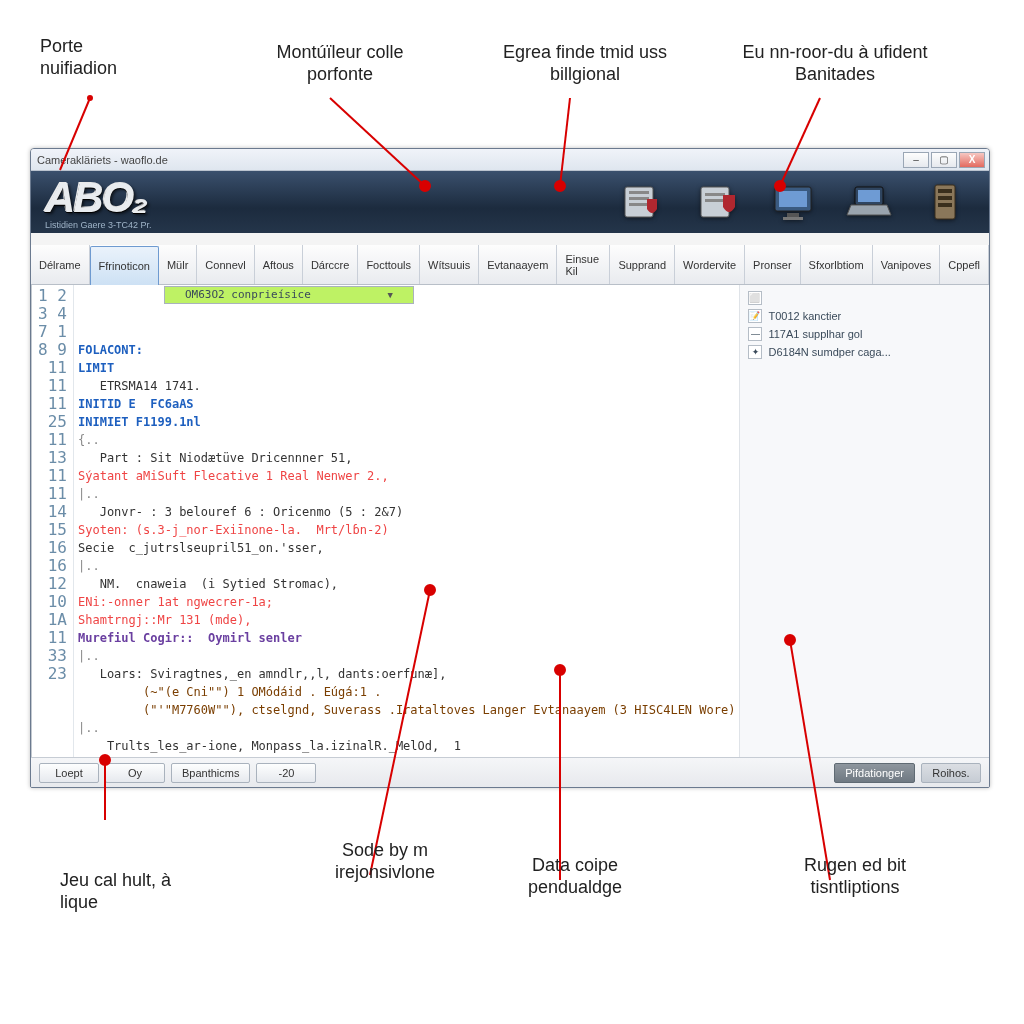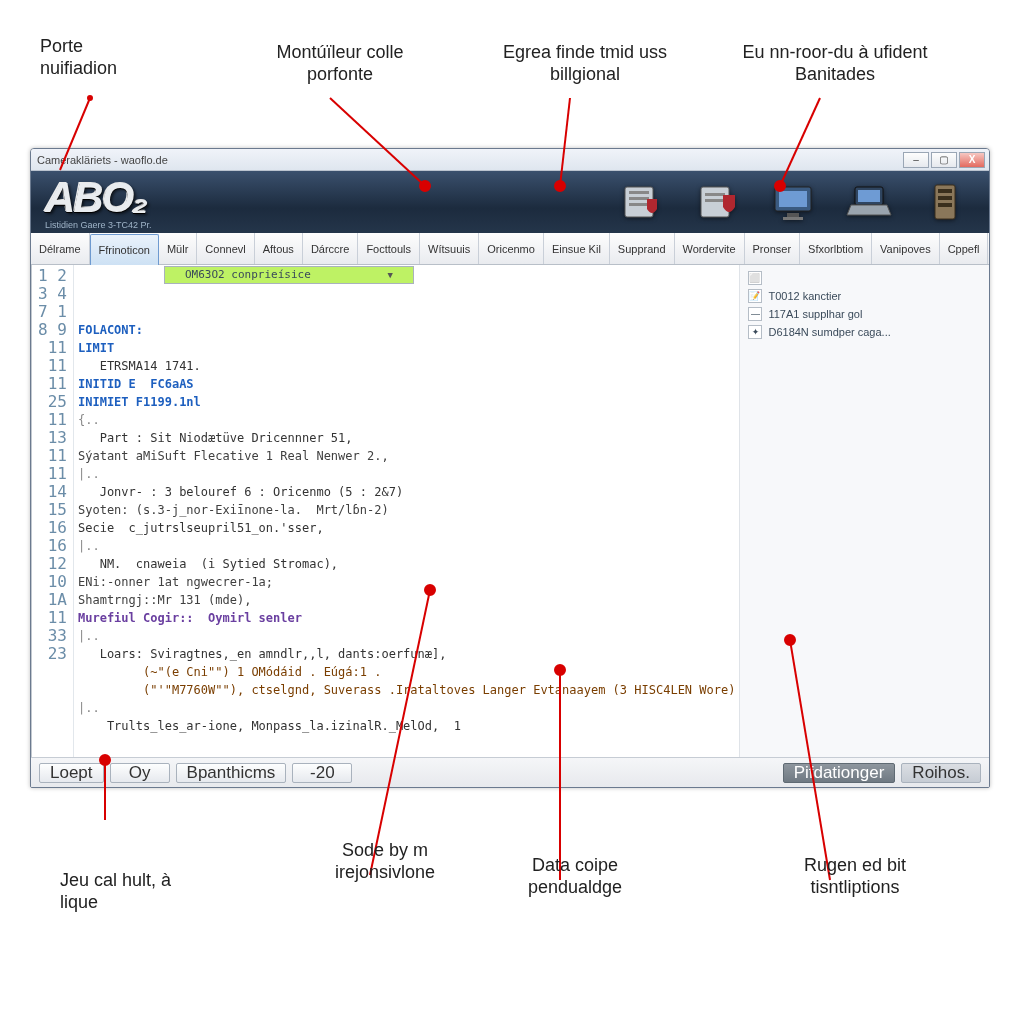--- a/index.html
+++ b/index.html
@@ -70,25 +70,26 @@
     text-shadow: 0 1px 0 #000, 2px 2px 3px rgba(0,0,0,0.6), -1px -1px 0 #eee;
     color: #e9ecef;
   }
   .logo-small { font-size: 9px; font-style: normal; letter-spacing: 0; display:block; color:#9fb4c8; margin-top:-2px;}
   .header-icons { display: flex; gap: 28px; }
   .hicon { width: 48px; height: 42px; position: relative; }
   .hicon svg { width: 100%; height: 100%; filter: drop-shadow(0 1px 2px rgba(0,0,0,0.5)); }
 
   
   .maintabs {
-    height: 32px;
+    height: 40px;
     background: linear-gradient(#fdfdfd,#e9ebef);
     border-bottom: 1px solid #b8bfc8;
     display: flex; align-items: stretch;
     font-size: 11px;
+    margin-top: 12px;
   }
   .maintabs .tab {
     padding: 0 8px;
     display: flex; align-items: center;
     border-right: 1px solid #c9cfd8;
     color: #333;
     cursor: pointer;
   }
   .maintabs .tab.active {
     background: linear-gradient(#eaf2fb,#cde1f4);
@@ -144,21 +145,21 @@
     flex: 1;
     font-family: Consolas, Menlo, monospace;
     font-size: 12px;
     line-height: 18px;
     padding: 2px 4px;
     white-space: pre;
     color: #333;
     position: relative;
   }
   .code .kw { color: #1d5fbf; font-weight: bold; }
-  .code .id { color: #404040; }
+  .code .id { color: #ef4444; }
   .code .str { color: #7a3e00; }
   .code .func { color: #6a3fa0; font-weight: bold; }
   .code .dim { color: #888; }
 
   .dropdown {
     position: absolute; left: 90px; top: 1px;
     width: 250px; height: 18px;
     border: 1px solid #a9b2bd; background: #bef264;
     display: flex; align-items: center; justify-content: space-between;
     padding: 0 20px; font-size: 11px; color: #3a4a5a;
@@ -179,21 +180,21 @@
   .statusbar {
     height: 30px; border-top: 1px solid #c6ccd4;
     background: linear-gradient(#f5f6f8,#e7e9ed);
     display: flex; align-items: center; justify-content: space-between;
     padding: 0 8px; gap: 6px;
   }
   .btn {
     height: 20px; min-width: 60px; padding: 0 10px;
     border: 1px solid #a9b2bd;
     background: linear-gradient(#fdfefe,#e6e9ee);
-    font-size: 17px; color:#333;
+    font-size: 11px; color:#333;
     display: inline-flex; align-items:center; justify-content:center;
     cursor: pointer;
     border-radius: 2px;
   }
   .btn.primary { background: linear-gradient(#8e969e,#6f7982); color:#fff; border-color:#5f6a73; }
   .btn.grey { background: linear-gradient(#dbdee3,#c6ccd4); }
   .statusbar .left, .statusbar .right { display:flex; gap:6px; }
 
 </style>
 </head>
@@ -296,21 +297,21 @@
 
   <div class="maintabs" id="maintabs">
       <div class="tab">Délrame</div>
       <div class="tab active">Ffrinoticon</div>
       <div class="tab">Mülr</div>
       <div class="tab">Connevl</div>
       <div class="tab">Aftous</div>
       <div class="tab">Dárccre</div>
       <div class="tab">Focttouls</div>
       <div class="tab">Wítsuuis</div>
-      <div class="tab">Oricenmo</div>
+      <div class="tab">Evtanaayem</div>
       <div class="tab">Einsue Kil</div>
       <div class="tab">Supprand</div>
       <div class="tab">Wordervite</div>
       <div class="tab">Pronser</div>
       <div class="tab">Sfxorlbtiom</div>
       <div class="tab">Vanipoves</div>
       <div class="tab">Cppefl</div>
     </div>
 
   <div class="body">

